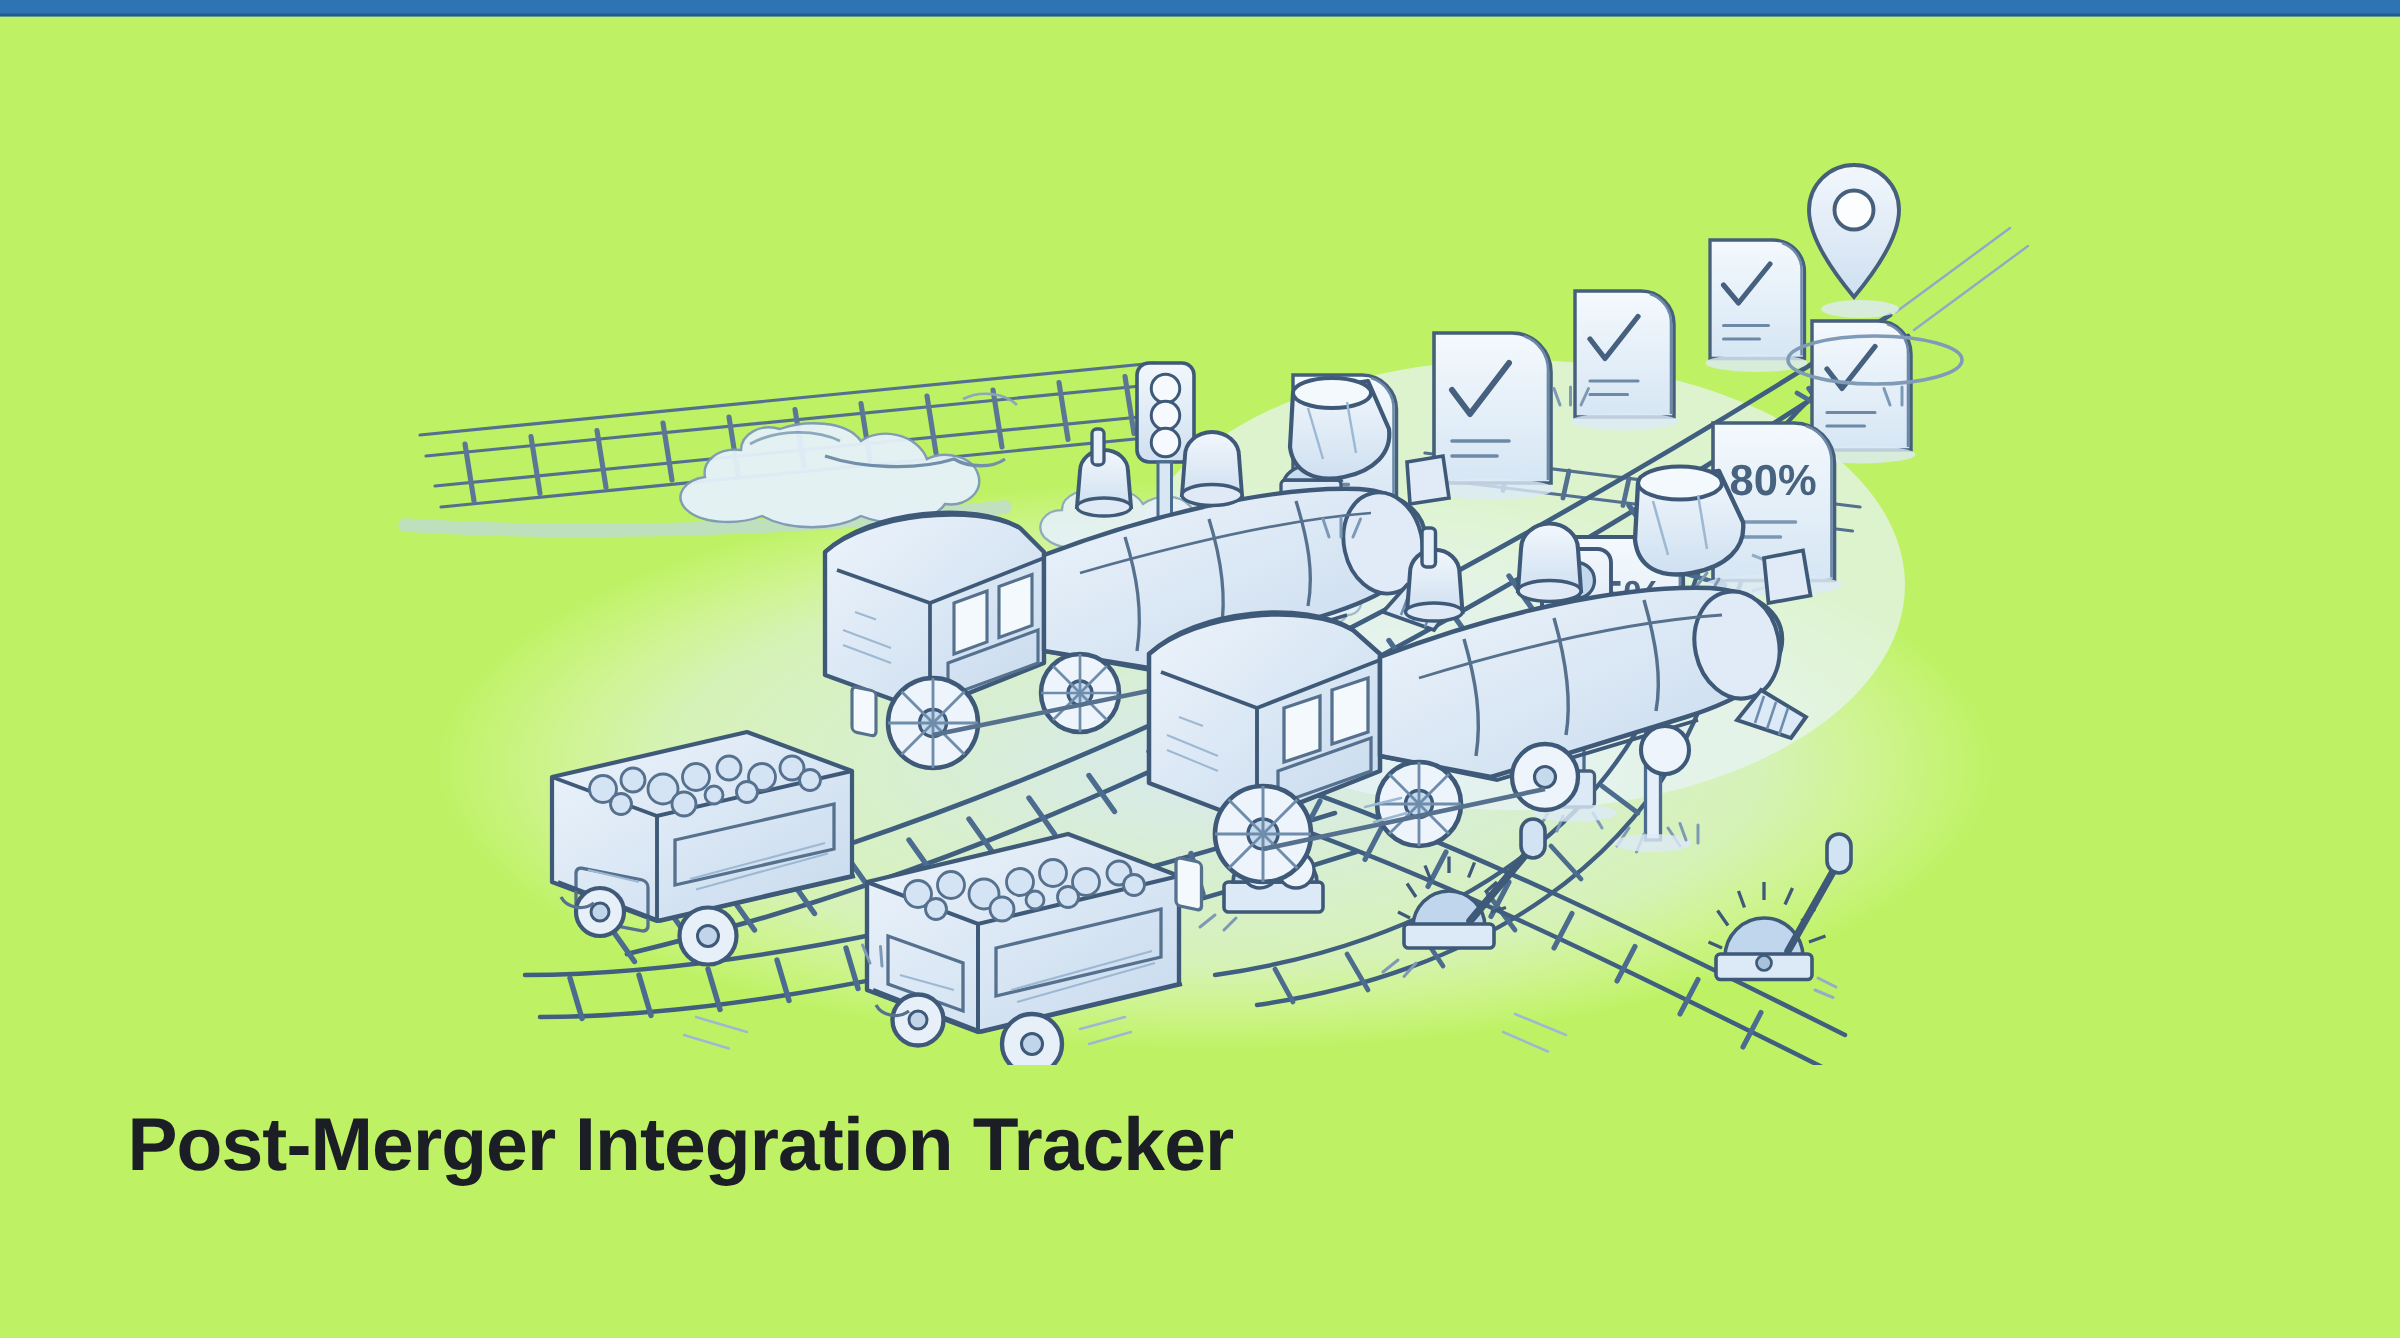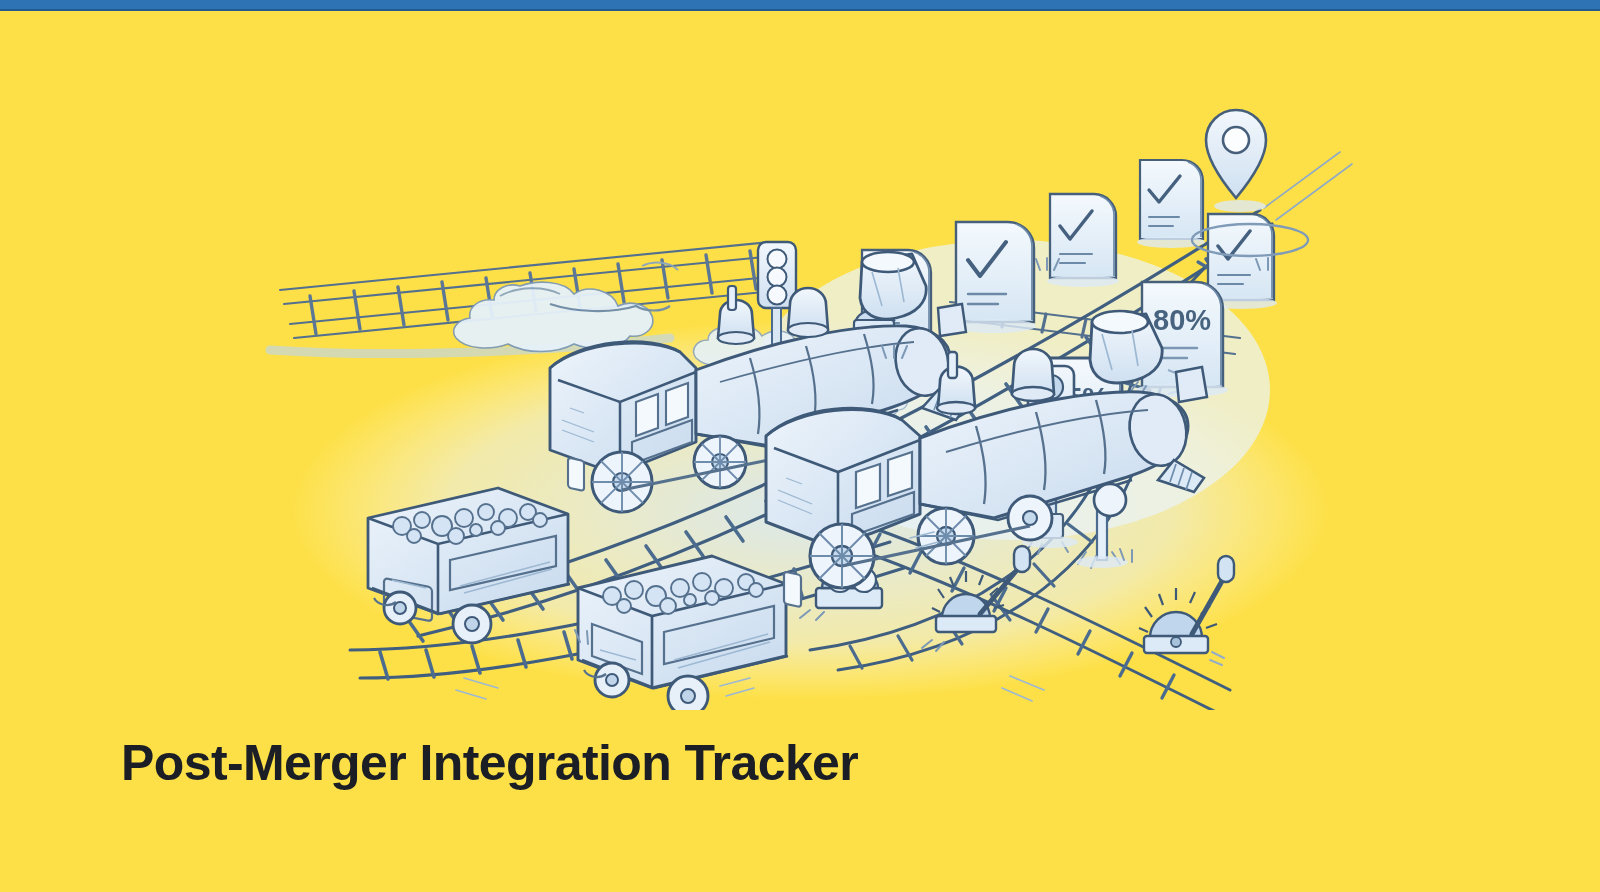--- a/index.html
+++ b/index.html
@@ -9,21 +9,21 @@
     background: #ffffff;
   }
   body {
     font-family: "Liberation Sans", sans-serif;
   }
 
   #slide {
     position: relative;
     width: 1600px;
     height: 892px;
-    background: #fde047;
+    background: #bef264;
     overflow: hidden;
   }
 
   
   #accent-bar {
     position: absolute;
     left: 0;
     top: 0;
     width: 1600px;
     height: 11px;
@@ -51,21 +51,20 @@
     width: 100%;
     height: 100%;
   }
 
   
   #title-block {
     position: absolute;
     left: 85px;
     top: 736px;
     width: 1400px;
-    margin-left: 36px;
   }
   #slide-title {
     margin: 0;
     font-family: "Liberation Sans", sans-serif;
     font-size: 50px;
     font-weight: bold;
     letter-spacing: -0.6px;
     color: #1B1E24;
     line-height: 1.08;
     white-space: nowrap;

